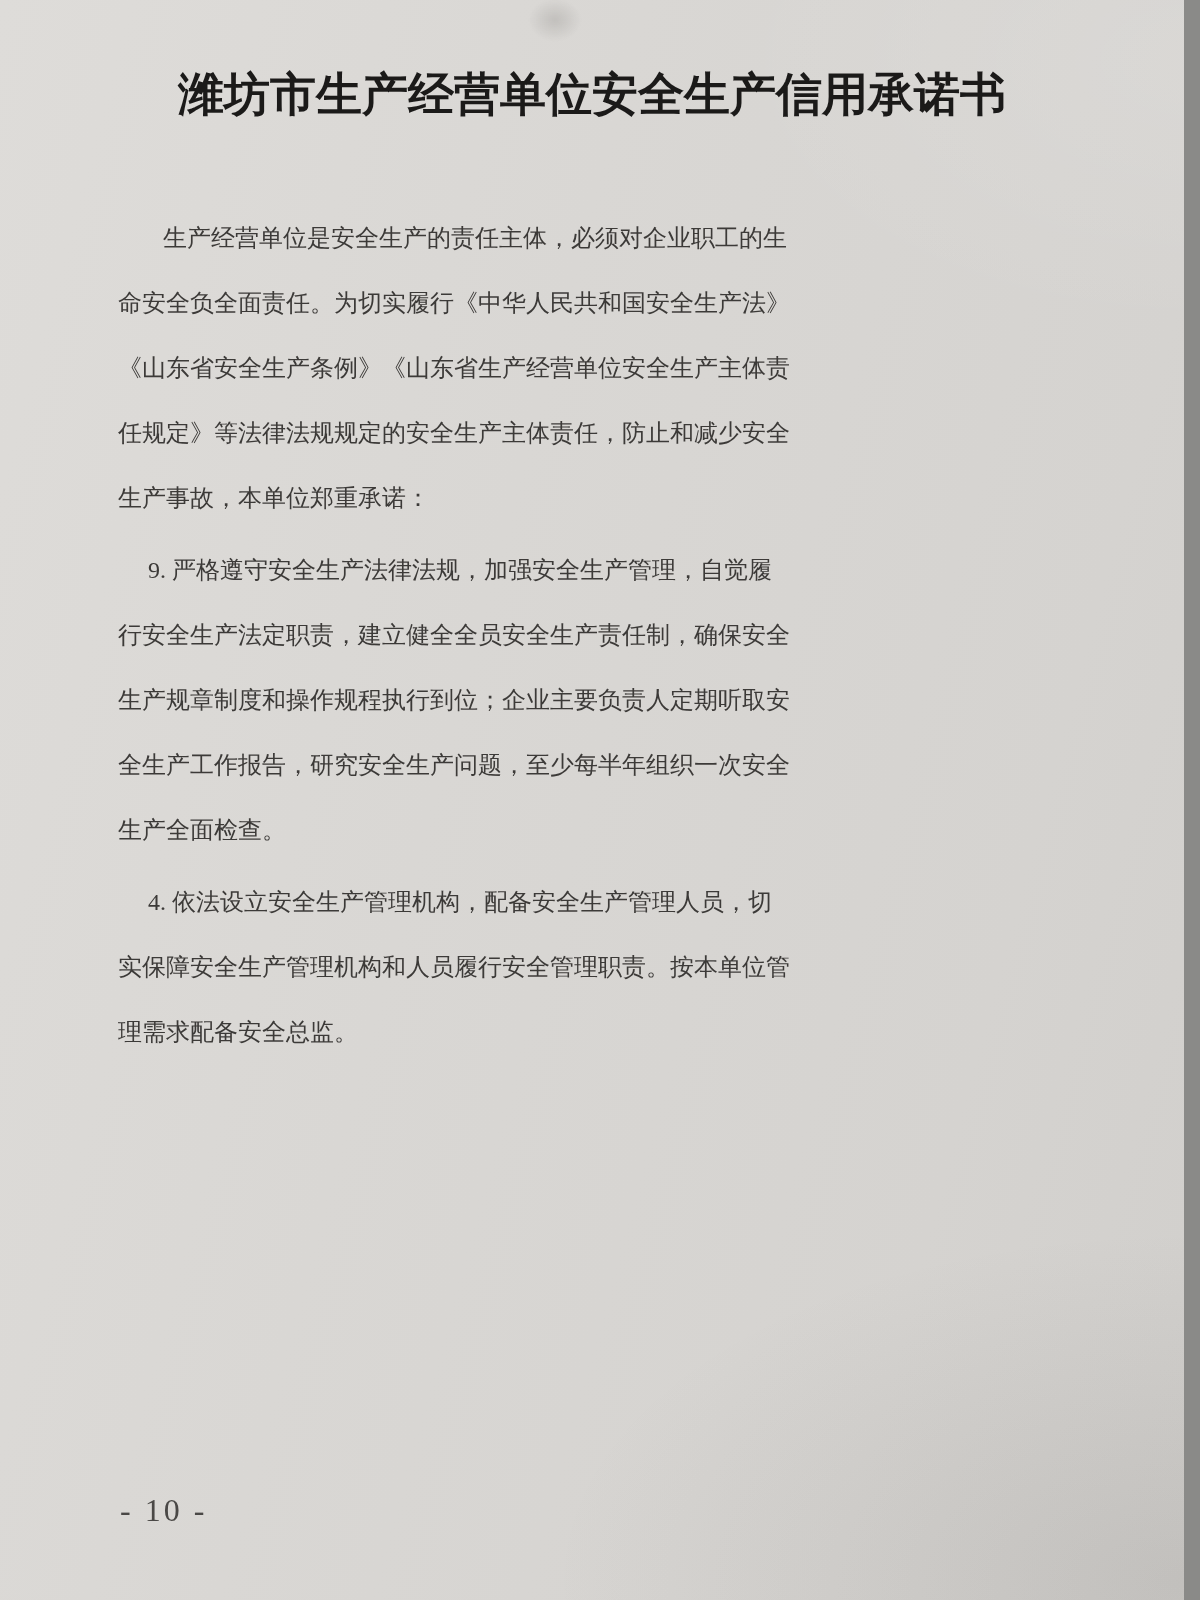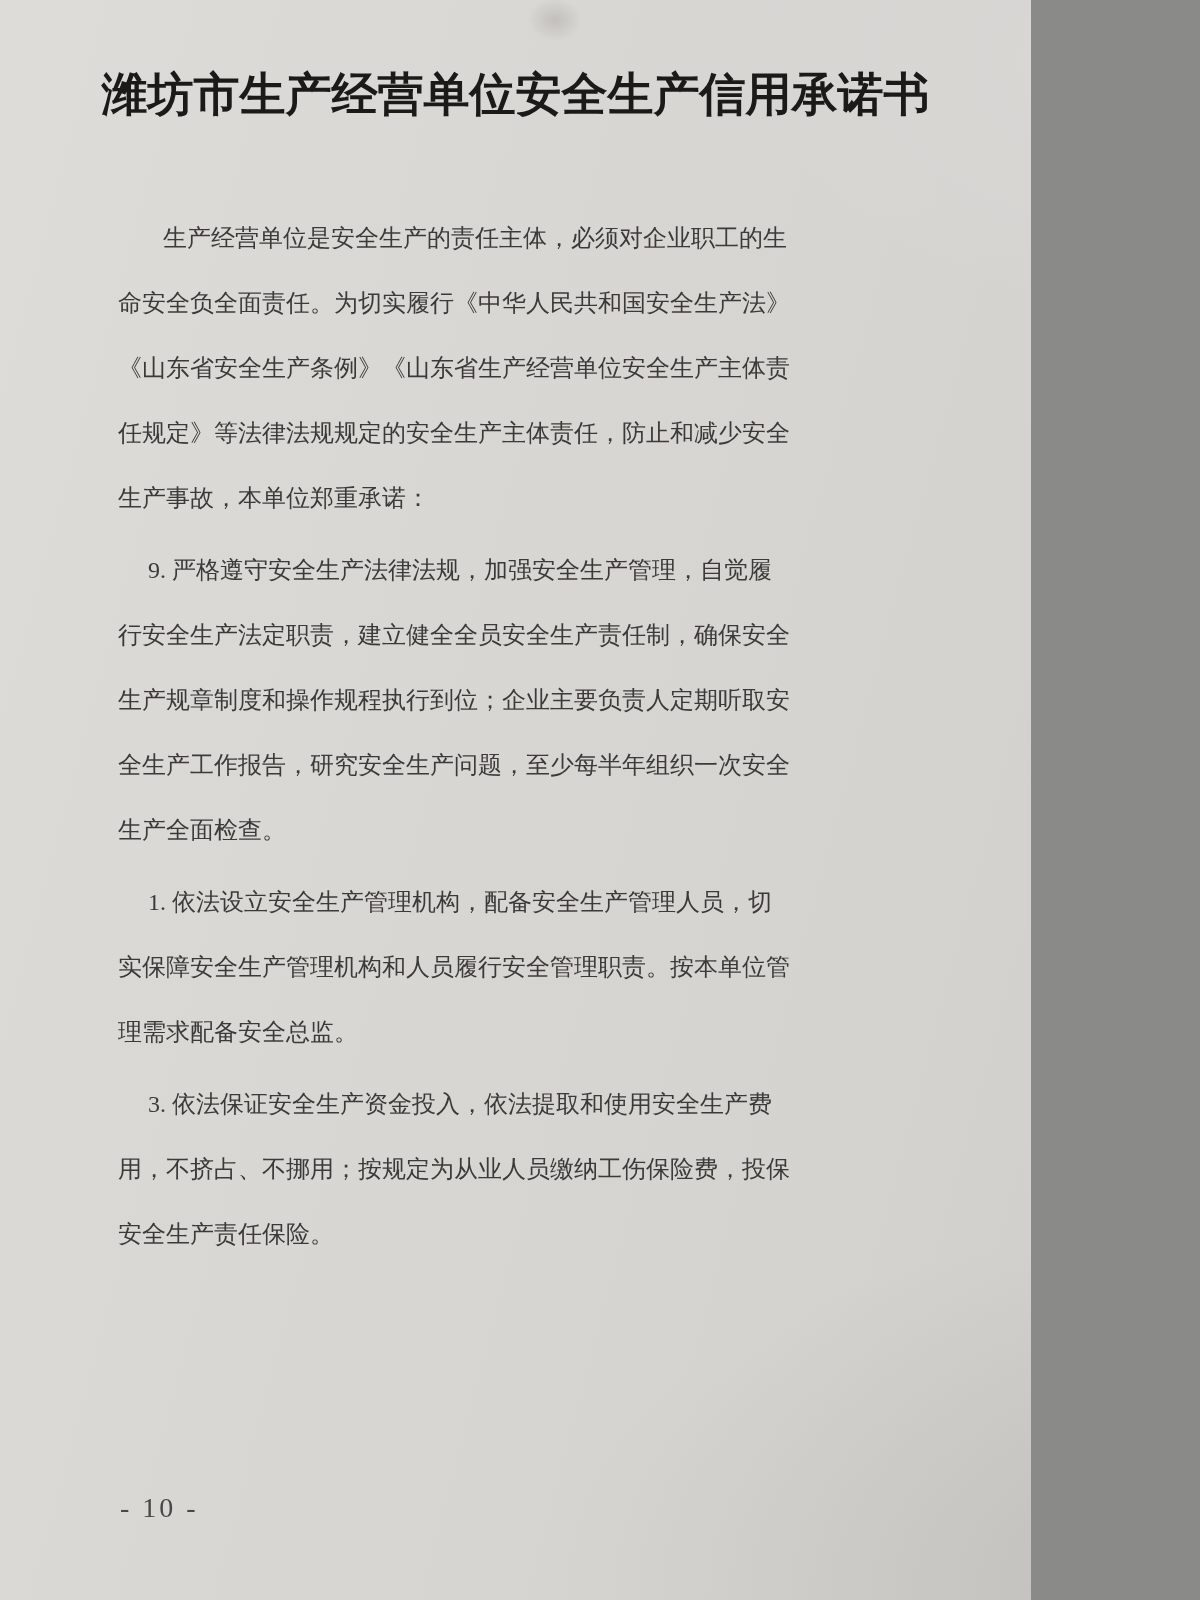--- a/index.html
+++ b/index.html
@@ -2,21 +2,21 @@
 <html><head>
 <meta charset="utf-8">
 <style>
   html, body {
     margin: 0;
     padding: 0;
     background: #8a8a88;
   }
   .page {
     position: relative;
-    width: 1031px;
+    width: 1184px;
     height: 1600px;
     overflow: hidden;
     background:
       radial-gradient(900px 500px at 1180px 1580px, rgba(60,58,55,0.10), rgba(60,58,55,0) 70%),
       radial-gradient(700px 400px at 1200px 60px, rgba(255,255,255,0.10), rgba(255,255,255,0) 70%),
       linear-gradient(105deg, #dedcd9 0%, #d9d7d4 40%, #d5d3d0 78%, #d1cfcc 100%);
     font-family: "Liberation Serif", "DejaVu Serif", serif;
   }
   .smudge {
     position: absolute;
@@ -55,21 +55,21 @@
     white-space: pre;
     text-indent: 45px;
   }
   .para.numbered {
     text-indent: 30px;
   }
   .page-number {
     position: absolute;
     left: 120px;
     top: 1492px;
-    font-size: 28px;
+    font-size: 32px;
     letter-spacing: 3px;
     color: #4a4846;
   }
 </style>
 </head>
 <body>
 
 <div class="page">
 
   <div class="smudge"></div>
@@ -80,23 +80,20 @@
     <p class="para intro">生产经营单位是安全生产的责任主体，必须对企业职工的生
 命安全负全面责任。为切实履行《中华人民共和国安全生产法》
 《山东省安全生产条例》《山东省生产经营单位安全生产主体责
 任规定》等法律法规规定的安全生产主体责任，防止和减少安全
 生产事故，本单位郑重承诺：</p>
     <p class="para numbered">9. 严格遵守安全生产法律法规，加强安全生产管理，自觉履
 行安全生产法定职责，建立健全全员安全生产责任制，确保安全
 生产规章制度和操作规程执行到位；企业主要负责人定期听取安
 全生产工作报告，研究安全生产问题，至少每半年组织一次安全
 生产全面检查。</p>
-    <p class="para numbered">1. 依法设立安全生产管理机构，配备安全生产管理人员，切
+    <p class="para numbered">4. 依法设立安全生产管理机构，配备安全生产管理人员，切
 实保障安全生产管理机构和人员履行安全管理职责。按本单位管
 理需求配备安全总监。</p>
-    <p class="para numbered">3. 依法保证安全生产资金投入，依法提取和使用安全生产费
-用，不挤占、不挪用；按规定为从业人员缴纳工伤保险费，投保
-安全生产责任保险。</p>
   </div>
 
   <div class="page-number">- 10 -</div>
 
 </div>
 
 </body></html>

